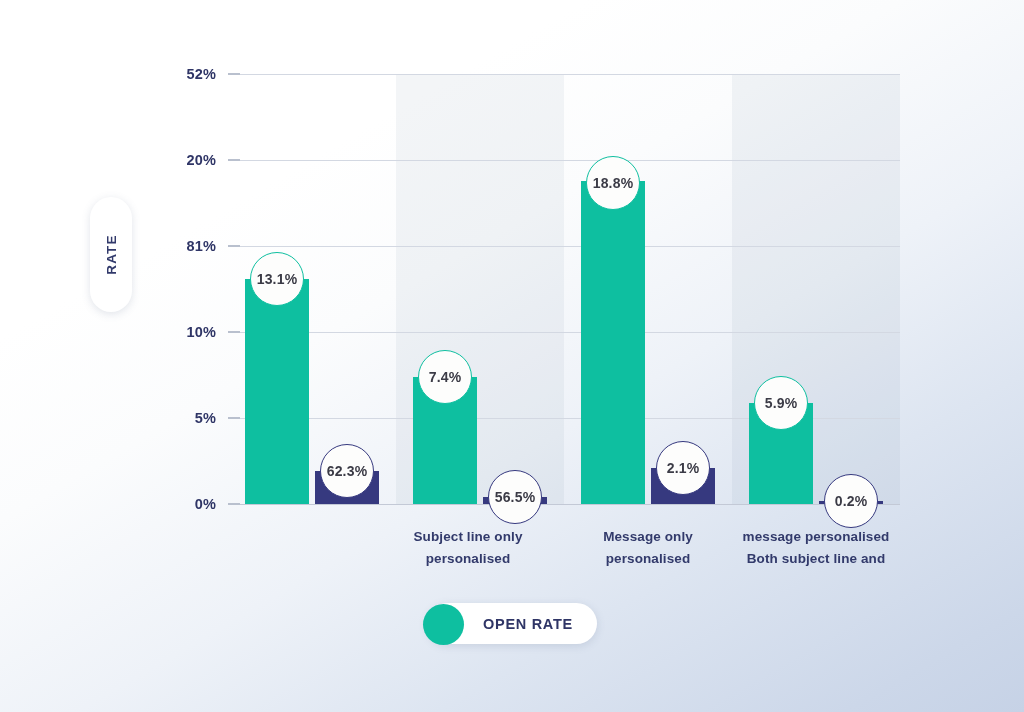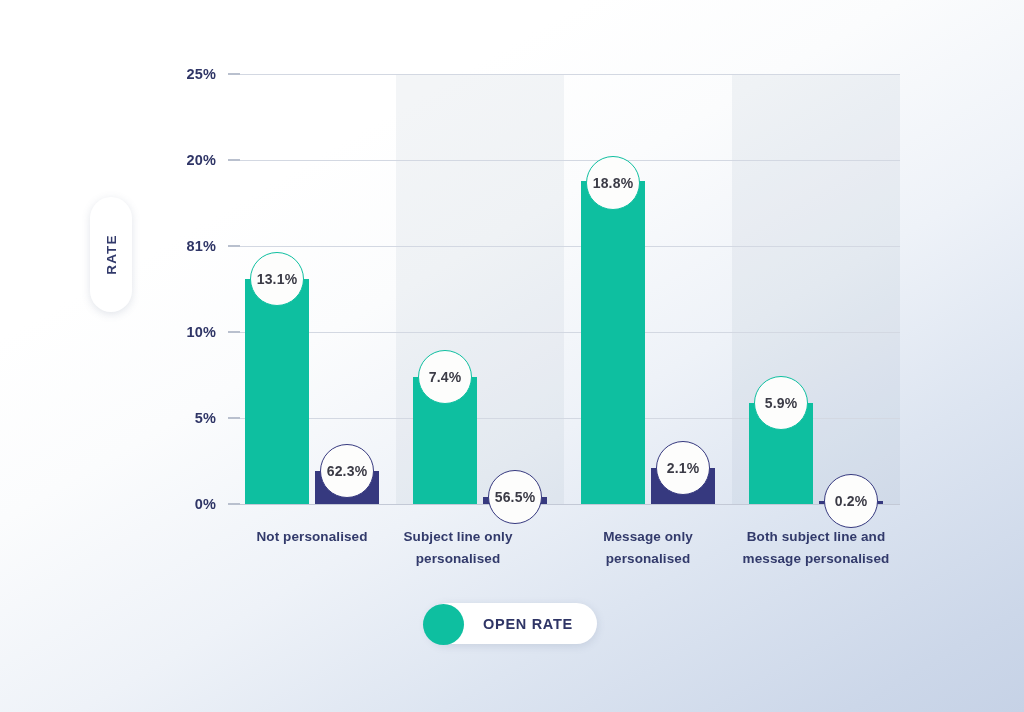--- a/index.html
+++ b/index.html
@@ -188,21 +188,21 @@
 </head>
 <body>
 
 <div id="stage">
 
   <div id="rate-pill">
     <span>RATE</span>
   </div>
 
   <div id="yaxis">
-      <div class="ytick" style="top: 0px;">25%</div>
+      <div class="ytick" style="top: 0px;">52%</div>
       <div class="ytick" style="top: 86px;">20%</div>
       <div class="ytick" style="top: 172px;">81%</div>
       <div class="ytick" style="top: 258px;">10%</div>
       <div class="ytick" style="top: 344px;">5%</div>
       <div class="ytick" style="top: 430px;">0%</div>
     </div>
 
   <div id="plot">
       <div class="band" style="left: 168px; width: 168px;"></div>
       <div class="band" style="left: 504px; width: 168px;"></div>
@@ -238,28 +238,25 @@
         <div class="legend-text">OPEN RATE</div>
       </div>
     </div>
 
 <div class="ytick-dash" style="top: 74px;"></div>
     <div class="ytick-dash" style="top: 160px;"></div>
     <div class="ytick-dash" style="top: 246px;"></div>
     <div class="ytick-dash" style="top: 332px;"></div>
     <div class="ytick-dash" style="top: 418px;"></div>
     <div class="ytick-dash" style="top: 504px;"></div>
-    <div class="catlabel" style="left: 228px; width: 168px;">
-      <div>Not personalised</div>
-    </div>
-    <div class="catlabel" style="left: 374px; width: 168px;">
+    <div class="catlabel" style="left: 384px; width: 168px;">
       <div>Subject line only</div>
       <div>personalised</div>
     </div>
     <div class="catlabel" style="left: 564px; width: 168px;">
       <div>Message only</div>
       <div>personalised</div>
     </div>
     <div class="catlabel" style="left: 732px; width: 168px;">
+      <div>message personalised</div>
       <div>Both subject line and</div>
-      <div>message personalised</div>
     </div>
   </div>
 
 </body></html>

